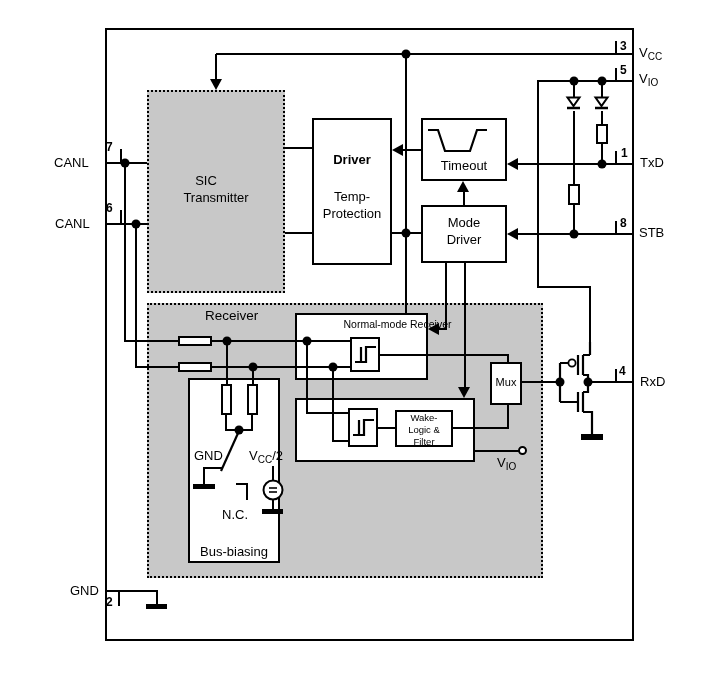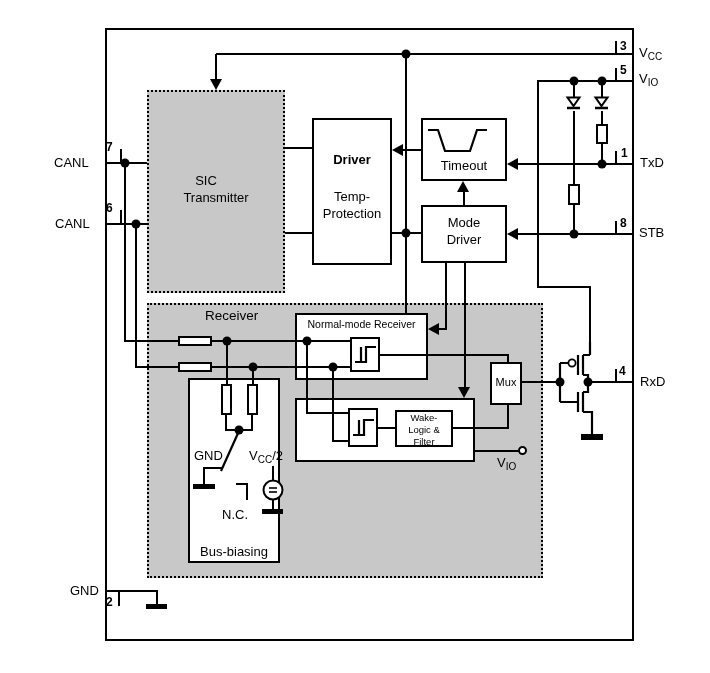--- a/index.html
+++ b/index.html
@@ -14,21 +14,21 @@
   .arr{position:absolute;width:0;height:0;}
   .arr.left{border-top:6px solid transparent;border-bottom:6px solid transparent;border-right:11px solid #000;}
   .arr.down{border-left:6px solid transparent;border-right:6px solid transparent;border-top:11px solid #000;}
   .arr.up{border-left:6px solid transparent;border-right:6px solid transparent;border-bottom:11px solid #000;}
   .res{position:absolute;border:2px solid #000;background:#fff;box-sizing:border-box;}
   .gndbar{position:absolute;height:5px;background:#000;}
   .tick{position:absolute;width:1.5px;background:#000;}
   .lbl{position:absolute;font-size:13px;line-height:1.2;white-space:nowrap;}
   .lbl.center{text-align:center;}
   .lbl.b{font-weight:bold;}
-  .lbl.sm{font-size:10.5px;}
+  .lbl.sm{font-size:10.5px;margin-left:36px;}
   .lbl.xs{font-size:9.5px;line-height:1.25;}
   .lbl.md{font-size:11px;}
   .pinnum{position:absolute;font-size:12px;font-weight:bold;white-space:nowrap;}
   sub{font-size:10px;vertical-align:-3px;}
   .term{position:absolute;width:9px;height:9px;border:2px solid #000;border-radius:50%;background:#fff;box-sizing:border-box;}
   svg{position:absolute;overflow:visible;}
 </style>
 </head>
 <body>
 

